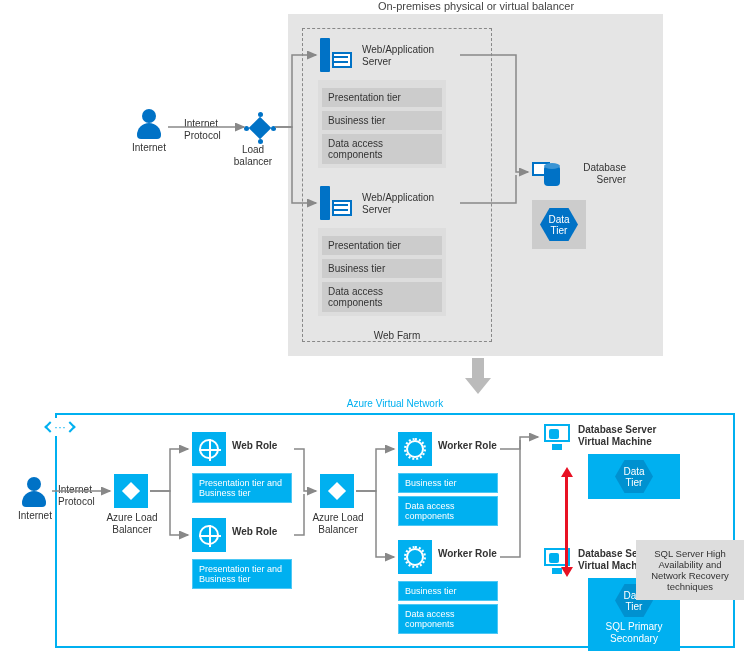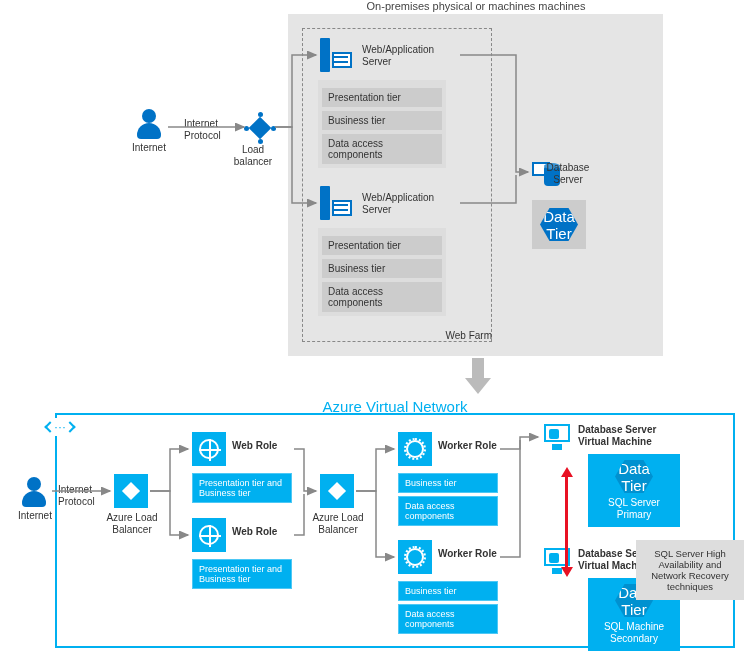--- a/index.html
+++ b/index.html
@@ -1,20 +1,20 @@
 <!DOCTYPE html>
 <html><head>
 <meta charset="utf-8">
 <style>
 *{box-sizing:border-box;margin:0;padding:0;font-family:"Segoe UI",Arial,sans-serif}
 body{background:#fff;width:752px;height:661px;position:relative;font-size:10px}
 .lbl{font-size:10px;line-height:1.2;text-align:center}
 .wlbl{color:#fff}
 .blbl{color:#333}
-.tlbl{color:#00b0f0;font-size:15px}
+.tlbl{color:#00b0f0;font-size:10px}
 
 
 .onprem{position:absolute;left:288px;top:14px;width:375px;height:342px;background:#e5e5e5}
 .onprem-title{position:absolute;left:300px;top:0;width:352px;text-align:center;font-size:11px;color:#444}
 
 
 .webfarm{position:absolute;left:302px;top:28px;width:190px;height:314px;border:1.5px dashed #888}
 
 
 .srv-ico{width:28px;height:34px;position:relative}
@@ -26,21 +26,21 @@
 .tierbox{background:#ccc;color:#333;padding:4px 6px;font-size:10px;margin-top:4px;width:120px}
 .tier-outer{background:#ddd;padding:4px}
 
 
 .dbico{width:28px;height:28px;position:relative}
 .dbcyl{position:absolute;right:0;top:6px;width:16px;height:20px;background:#0072c6;border-radius:3px 3px 4px 4px}
 .dbcyl:before{content:"";position:absolute;top:-3px;left:0;width:16px;height:6px;background:#3a94d4;border-radius:50%}
 .dbmon{position:absolute;left:0;top:2px;width:18px;height:14px;border:2px solid #0072c6;background:#fff}
 
 
-.hex{width:38px;height:33px;background:#0072c6;position:relative;color:#fff;display:flex;align-items:center;justify-content:center;font-size:15px;text-align:center;clip-path:polygon(25% 0,75% 0,100% 50%,75% 100%,25% 100%,0 50%)}
+.hex{width:38px;height:33px;background:#0072c6;position:relative;color:#fff;display:flex;align-items:center;justify-content:center;font-size:10px;text-align:center;clip-path:polygon(25% 0,75% 0,100% 50%,75% 100%,25% 100%,0 50%)}
 
 
 .user{width:28px;height:30px;position:relative}
 .user:before{content:"";position:absolute;left:7px;top:0;width:14px;height:14px;border-radius:50%;background:#0072c6}
 .user:after{content:"";position:absolute;left:2px;top:14px;width:24px;height:16px;border-radius:12px 12px 4px 4px;background:#0072c6}
 
 
 .lb{width:26px;height:26px;position:relative}
 .lb-dia{position:absolute;left:5px;top:5px;width:16px;height:16px;background:#0072c6;transform:rotate(45deg)}
 .lb-dot{position:absolute;width:5px;height:5px;border-radius:50%;background:#0072c6}
@@ -89,24 +89,24 @@
 
 
 .hadr{position:absolute;left:636px;top:540px;width:108px;height:60px;background:#ddd;display:flex;align-items:center;justify-content:center;text-align:center;padding:4px;font-size:9.5px;color:#333}
 
 .abs{position:absolute}
 </style>
 </head>
 <body>
 
 <div class="onprem"></div>
-<div class="onprem-title blbl">On-premises physical or machines machines</div>
+<div class="onprem-title blbl">On-premises physical or virtual balancer</div>
 
 <div class="webfarm"></div>
-<div class="abs blbl" style="left:302px;top:330px;width:190px;text-align:right">Web Farm</div>
+<div class="abs blbl" style="left:302px;top:330px;width:190px;text-align:center">Web Farm</div>
 
 <div class="abs" style="left:135px;top:109px">
     <div class="user"></div>
   </div>
 <div class="abs lbl blbl" style="left:124px;top:142px;width:50px">Internet</div>
 <div class="abs lbl blbl" style="left:184px;top:118px;width:48px;text-align:left">Internet Protocol</div>
 
 <div class="abs lb" style="left:247px;top:115px">
   <div class="lb-dia"></div>
   <div class="lb-dot" style="left:11px;top:-3px"></div>
@@ -145,21 +145,21 @@
   <div class="tierbox">Business tier</div>
   <div class="tierbox">Data access components</div>
 </div>
 
 <div class="abs" style="left:532px;top:160px">
     <div class="dbico">
       <div class="dbmon"></div>
       <div class="dbcyl"></div>
     </div>
   </div>
-<div class="abs lbl blbl" style="left:538px;top:162px;width:60px;text-align:center">Database Server</div>
+<div class="abs lbl blbl" style="left:566px;top:162px;width:60px;text-align:right">Database Server</div>
 <div class="abs" style="left:532px;top:200px;background:#ccc;padding:8px">
   <div class="hex">Data Tier</div>
 </div>
 
 <div class="big-arrow">
     <div class="ba-shaft"></div>
     <div class="ba-head"></div>
   </div>
 
 <div class="vnet"></div>
@@ -218,33 +218,32 @@
 
 <div class="abs" style="left:542px;top:424px">
     <div class="pc">
       <div class="pc-mon"></div>
       <div class="pc-stand"></div>
     </div>
   </div>
 <div class="abs lbl blbl" style="left:578px;top:424px;width:100px;text-align:left;font-weight:600">Database Server Virtual Machine</div>
 <div class="abs sqlblk" style="left:588px;top:454px">
   <div class="hex" style="background:#0091d0">Data Tier</div>
-  <div class="wlbl lbl" style="margin-top:4px">SQL Server Primary</div>
 </div>
 
 <div class="abs" style="left:542px;top:548px">
     <div class="pc">
       <div class="pc-mon"></div>
       <div class="pc-stand"></div>
     </div>
   </div>
 <div class="abs lbl blbl" style="left:578px;top:548px;width:100px;text-align:left;font-weight:600">Database Server Virtual Machine</div>
 <div class="abs sqlblk" style="left:588px;top:578px">
   <div class="hex" style="background:#0091d0">Data Tier</div>
-  <div class="wlbl lbl" style="margin-top:4px">SQL Machine Secondary</div>
+  <div class="wlbl lbl" style="margin-top:4px">SQL Primary Secondary</div>
 </div>
 
 <div class="redarr">
     <div class="up"></div>
     <div class="shaft"></div>
     <div class="dn"></div>
   </div>
 <div class="hadr">SQL Server High Availability and Network Recovery techniques</div>
 
 <svg class="arrows" width="752" height="661">

